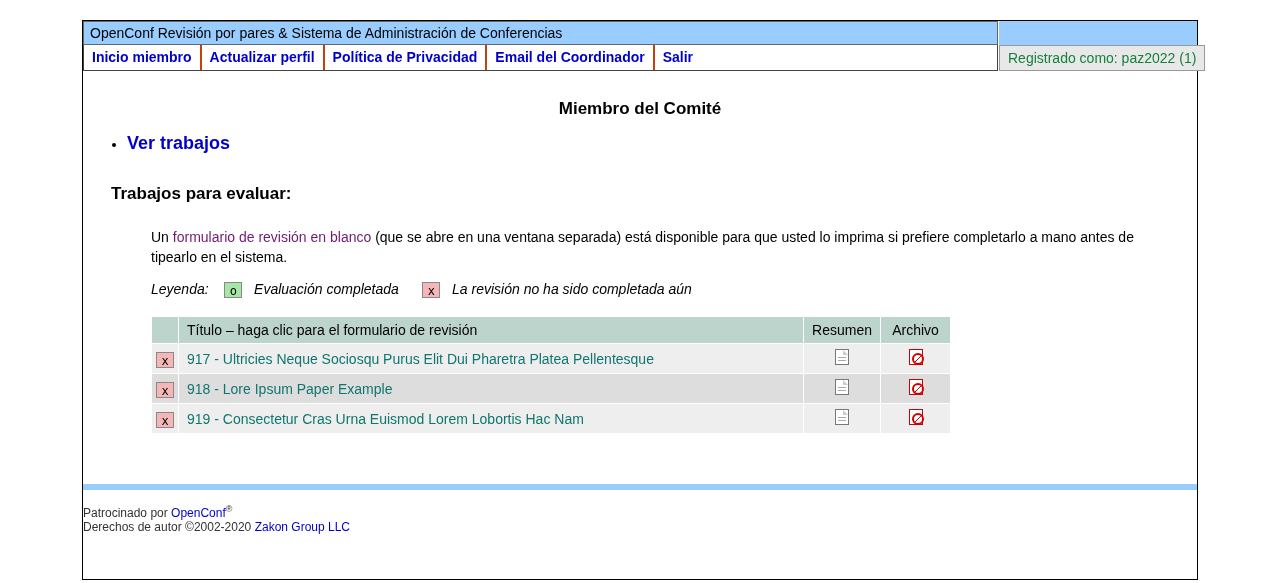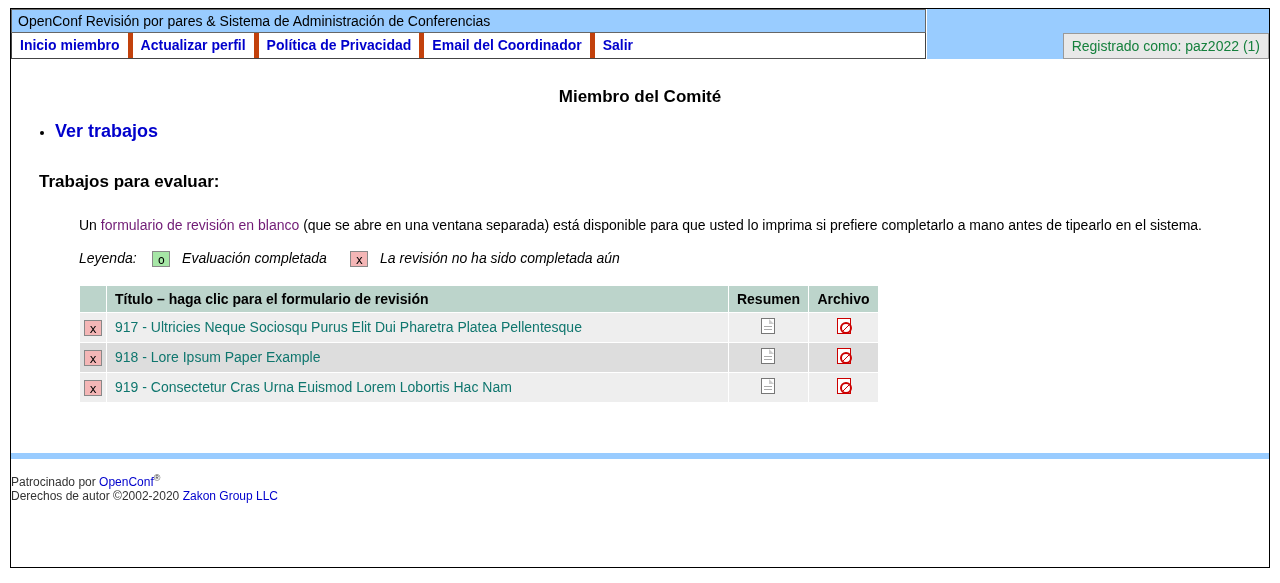--- a/index.html
+++ b/index.html
@@ -7,22 +7,22 @@
     margin: 0;
     padding: 8px;
     font-family: Verdana, Geneva, sans-serif;
     font-size: 13px;
     background: #fff;
     color: #000;
   }
   .outer {
     border: 1px solid #000;
     background: #fff;
-    width: 1260px;
-    margin: 0 auto;
+    width: 1116px;
+    margin: 12px auto;
     position: relative;
     min-height: 560px;
   }
   .header-row {
     display: flex;
     width: 100%;
   }
   .title-bar {
     background: #99ccff;
     border: 1px solid #666;
@@ -41,21 +41,21 @@
   }
   .nav-bar {
     display: flex;
     border: 1px solid #444;
     border-top: none;
     background: #fff;
     flex: 0 0 915px;
   }
   .nav-bar a {
     padding: 4px 8px;
-    border-right: 5px solid #c2410c;
+    border-right: 2px solid #c2410c;
     color: #0000cc;
     text-decoration: none;
     font-weight: bold;
     font-size: 14px;
   }
   .nav-bar a:last-child { border-right: none; }
   .nav-row-spacer1 {
     flex: 1;
     background: #99ccff;
     border-left: 1px solid #fff;
@@ -123,21 +123,21 @@
   table.papers {
     border-collapse: collapse;
     margin-left: 40px;
     width: 800px;
     font-size: 14px;
   }
   table.papers th {
     background: #bcd4cb;
     border: 1px solid #fff;
     padding: 5px 8px;
-    font-weight: bold;
+    font-weight: normal;
     text-align: left;
   }
   table.papers th.center { text-align: center; }
   table.papers td {
     border: 1px solid #fff;
     padding: 5px 8px;
     background: #eee;
     vertical-align: middle;
   }
   table.papers tr.alt td { background: #ddd; }

